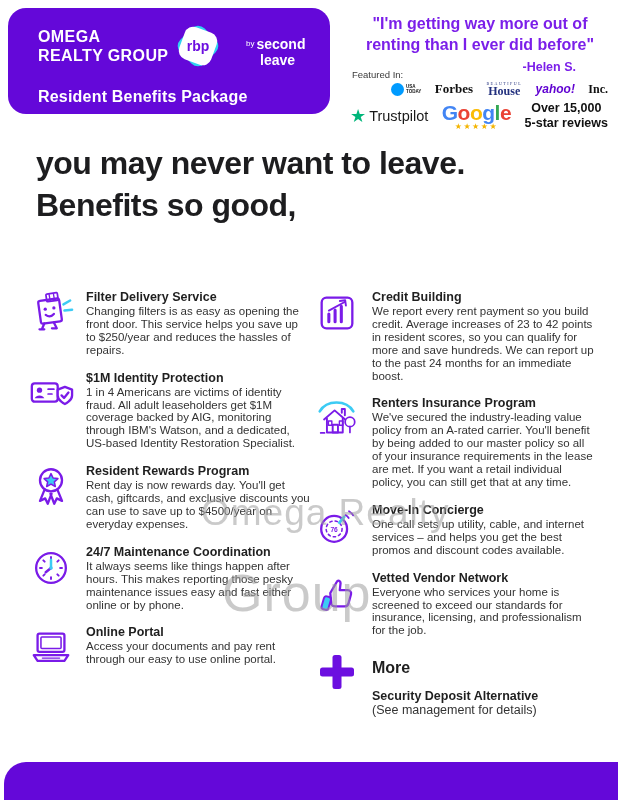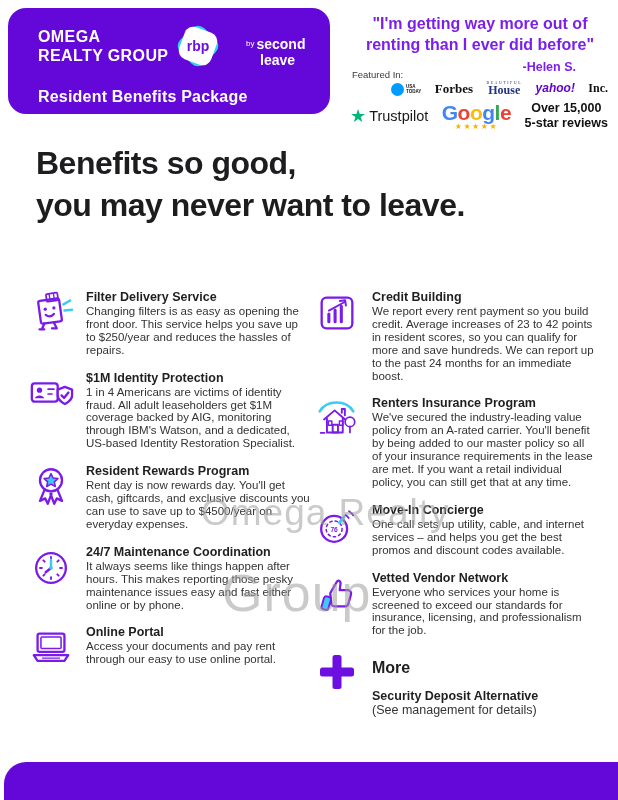--- a/index.html
+++ b/index.html
@@ -32,21 +32,21 @@
   .sn .l2 { font-weight:700; font-size:14px; display:block; margin-left:14px; margin-top:-1px; }
 
   
   .testimonial { position:absolute; left:352px; top:13px; width:256px;
     text-align:center; color:#7B1FE9; font-weight:700; font-size:16px; line-height:21px; }
   .attribution { text-align:right; font-size:12.5px; margin-top:2px; padding-right:32px; }
 
   
   .featured-label { position:absolute; left:352px; top:69px; font-size:9.5px; color:#3a3a3a; }
   .logo-row { position:absolute; left:350px; top:81px; width:258px;
-    display:flex; justify-content:space-between;padding-left:41px; }
+    display:flex; align-items:center; justify-content:space-between;padding-left:41px; }
   .usa { display:flex; align-items:center; gap:2px; }
   .usa-circle { width:13px; height:13px; border-radius:50%; background:#009BFF; }
   .usa-text { font-size:4.5px; font-weight:800; line-height:5px; color:#111; }
   .forbes { font-family:"Liberation Serif", serif; font-weight:700; font-size:13px; color:#111; }
   .house { text-align:center; color:#22307E; font-family:"Liberation Serif", serif; }
   .house-top { font-size:4px; letter-spacing:1.5px; line-height:4px; }
   .house-main { font-size:12px; font-weight:700; line-height:11px; }
   .yahoo { color:#5F01D1; font-weight:700; font-size:12px; font-style:italic; }
   .inc { font-family:"Liberation Serif", serif; font-weight:900; font-size:12px; color:#111; }
 
@@ -149,22 +149,22 @@
       <div class="google-word"><span class="gl-b">G</span><span class="gl-r">o</span><span class="gl-y">o</span><span class="gl-b">g</span><span class="gl-g">l</span><span class="gl-r">e</span></div>
       <div class="google-stars">★★★★★</div>
     </span>
     <span class="review-text">
       <div>Over 15,000</div>
       <div>5-star reviews</div>
     </span>
   </div>
 
   <div class="headline">
+    <div>you may never want to leave.</div>
     <div>Benefits so good,</div>
-    <div>you may never want to leave.</div>
   </div>
 
   <div class="benefits">
     <div class="bcol">
 
       <div class="benefit">
         <span class="bicon">
           <svg width="46" height="46" viewBox="0 0 48 48" fill="none" stroke="#7A1BE8" stroke-width="2.4" stroke-linecap="round" stroke-linejoin="round">
             <rect x="12" y="10" width="22" height="24" rx="2" transform="rotate(-8 23 22)"></rect>
             <rect x="19" y="3.5" width="12" height="8" rx="1" transform="rotate(-8 25 7)" stroke-width="1.8"></rect>

